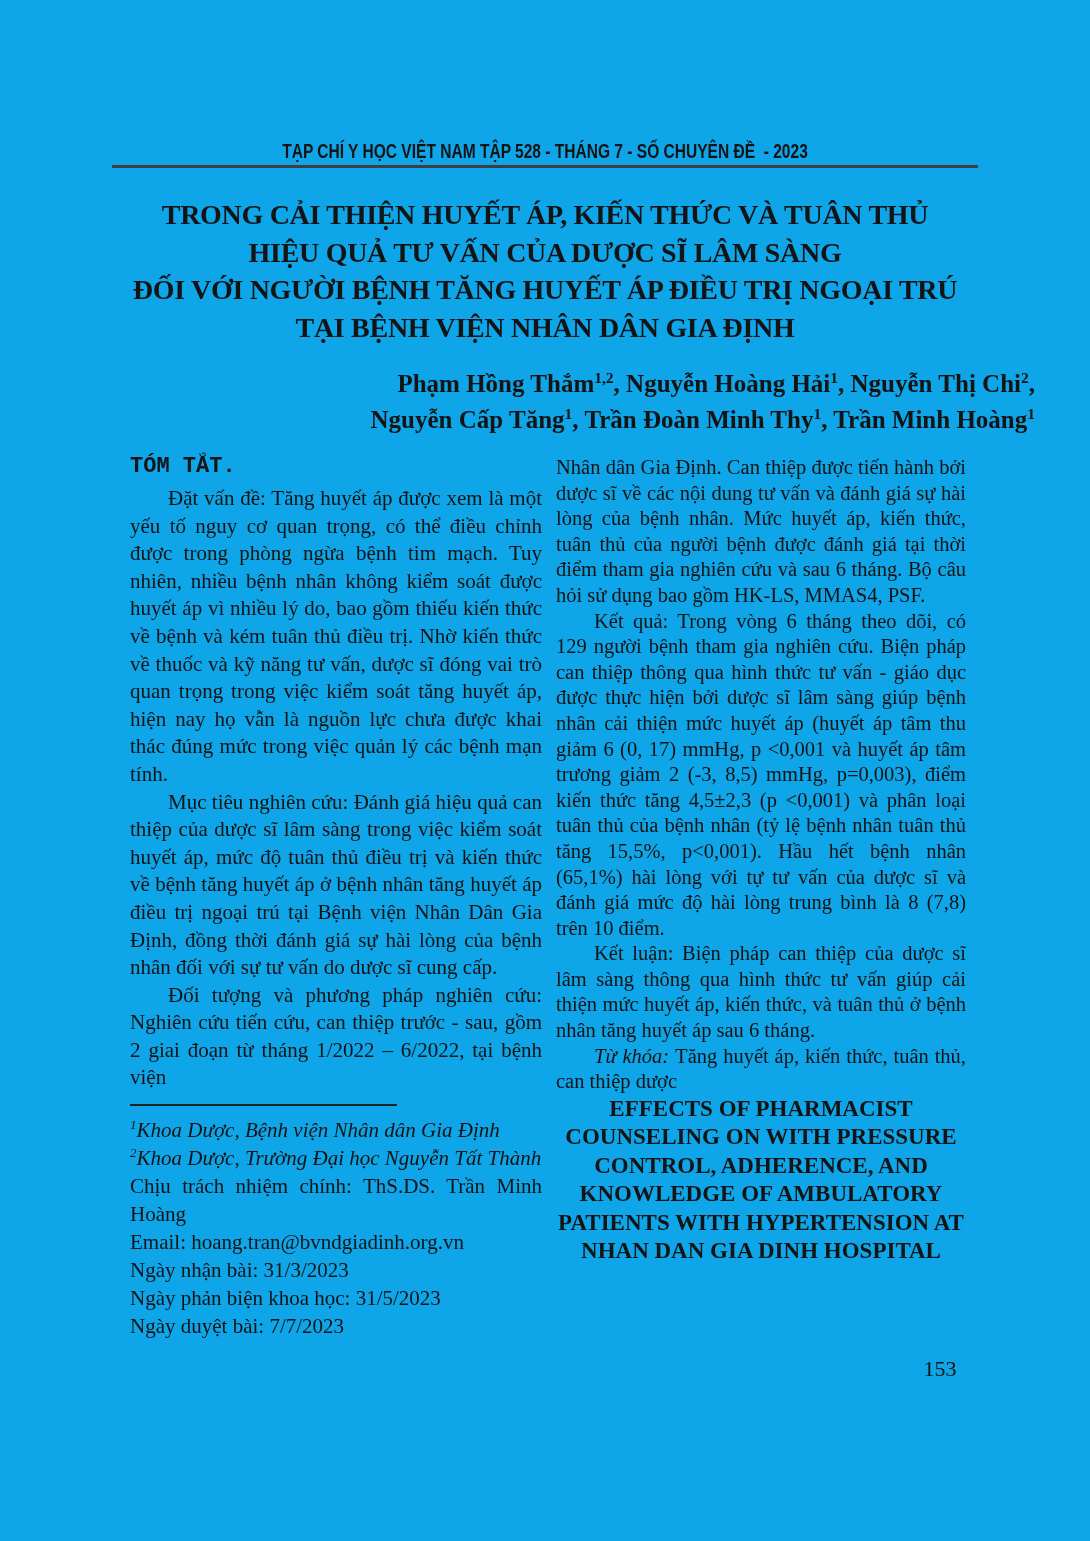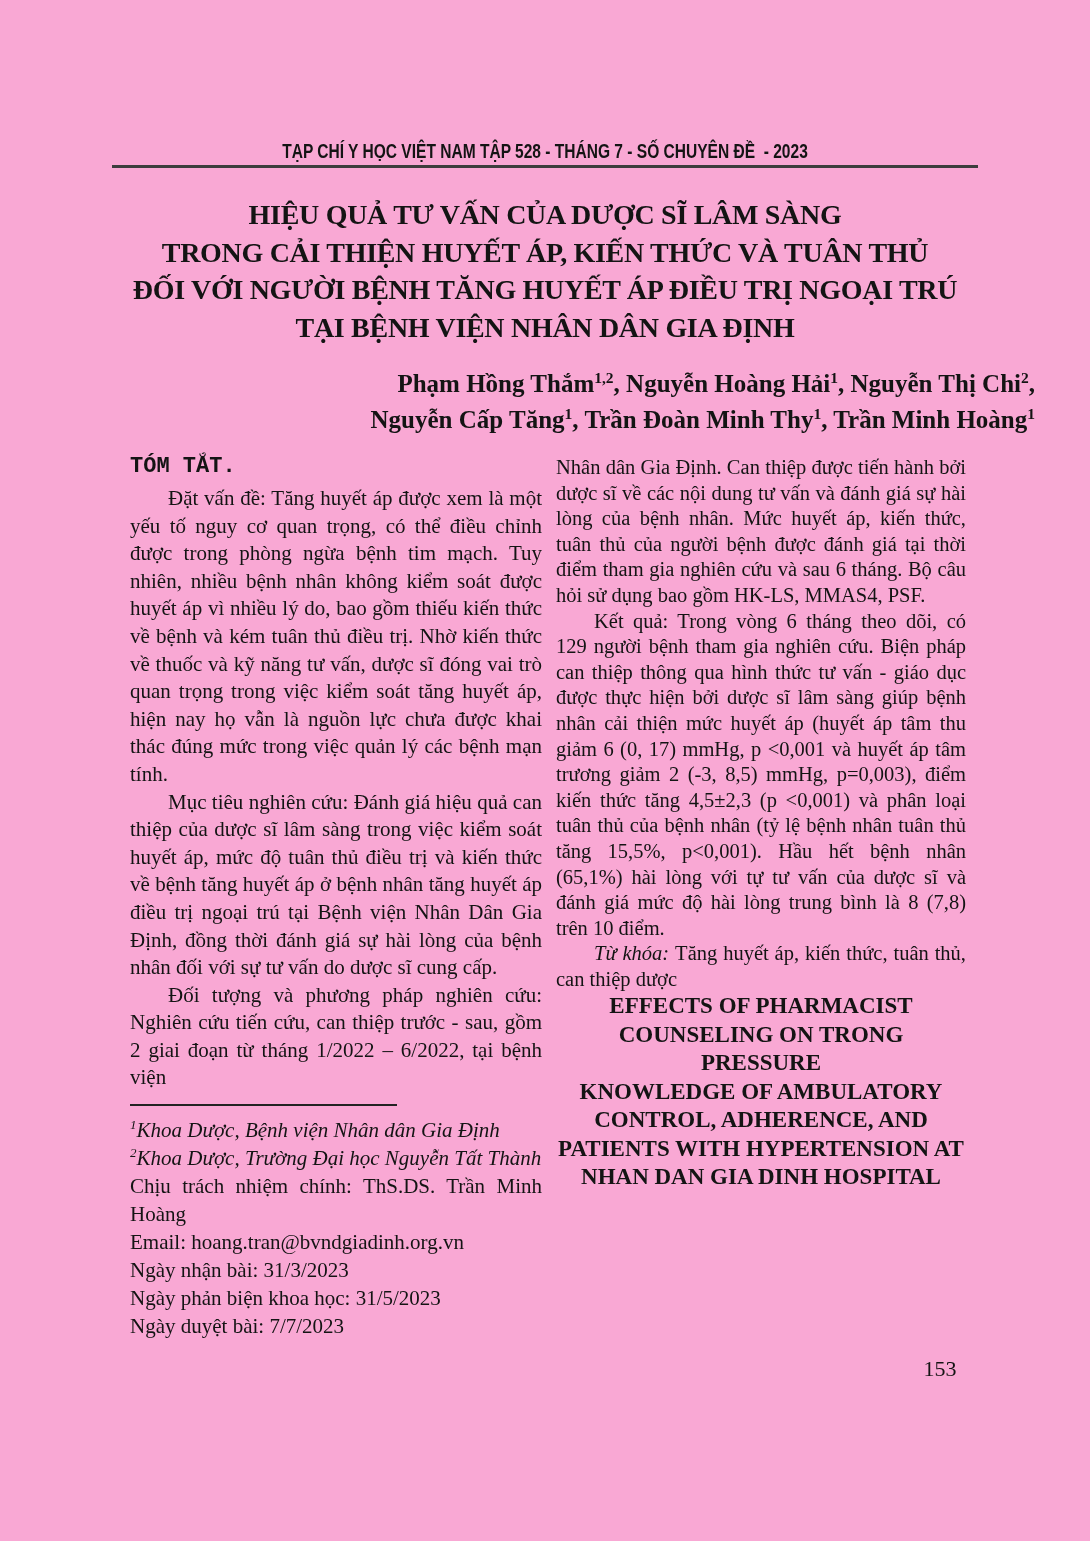--- a/index.html
+++ b/index.html
@@ -1,16 +1,16 @@
 <!DOCTYPE html>
 <html><head>
 <meta charset="utf-8">
 <style>
   html,body{margin:0;padding:0;background:#e8e8e8;}
-  .page{position:relative;width:1090px;height:1541px;margin:0 auto;background:#f9a8d4;
+  .page{position:relative;width:1090px;height:1541px;margin:0 auto;background:#0ea5e9;
         color:#141414;font-family:"Liberation Serif",serif;overflow:hidden;}
   .header-line{position:absolute;top:139px;left:0;width:100%;text-align:center;
         font-family:"Liberation Sans",sans-serif;font-weight:bold;font-size:21px;
         white-space:nowrap;transform:scaleX(0.74);transform-origin:50% 50%;}
   .header-rule{position:absolute;top:165px;left:112px;width:866px;height:3px;background:#3d3d3d;}
   .title-block{position:absolute;top:196px;left:55px;width:980px;text-align:center;
         font-weight:bold;font-size:28px;line-height:37.5px;letter-spacing:-0.3px;}
   .authors-block{position:absolute;top:366px;left:175px;width:860px;text-align:right;
         font-weight:bold;font-size:25px;line-height:36px;}
   .col{position:absolute;text-align:justify;}
@@ -33,22 +33,22 @@
 </style>
 </head>
 <body>
 
 <div class="page">
 
   <div class="header-line">TẠP CHÍ Y HỌC VIỆT NAM TẬP 528 - THÁNG 7 - SỐ CHUYÊN ĐỀ&nbsp; - 2023</div>
   <div class="header-rule"></div>
 
   <div class="title-block">
+    <div>TRONG CẢI THIỆN HUYẾT ÁP, KIẾN THỨC VÀ TUÂN THỦ</div>
     <div>HIỆU QUẢ TƯ VẤN CỦA DƯỢC SĨ LÂM SÀNG</div>
-    <div>TRONG CẢI THIỆN HUYẾT ÁP, KIẾN THỨC VÀ TUÂN THỦ</div>
     <div>ĐỐI VỚI NGƯỜI BỆNH TĂNG HUYẾT ÁP ĐIỀU TRỊ NGOẠI TRÚ</div>
     <div>TẠI BỆNH VIỆN NHÂN DÂN GIA ĐỊNH</div>
   </div>
 
   <div class="authors-block">
     <div><span>Phạm Hồng Thắm</span><sup>1,2</sup><span>, Nguyễn Hoàng Hải</span><sup>1</sup><span>, Nguyễn Thị Chi</span><sup>2</sup><span>,</span></div>
     <div><span>Nguyễn Cấp Tăng</span><sup>1</sup><span>, Trần Đoàn Minh Thy</span><sup>1</sup><span>, Trần Minh Hoàng</span><sup>1</sup></div>
   </div>
 
   <div class="col col-left">
@@ -65,27 +65,28 @@
       <p class="footnote-line"><span>Email: hoang.tran@bvndgiadinh.org.vn</span></p>
       <p class="footnote-line"><span>Ngày nhận bài: 31/3/2023</span></p>
       <p class="footnote-line"><span>Ngày phản biện khoa học: 31/5/2023</span></p>
       <p class="footnote-line"><span>Ngày duyệt bài: 7/7/2023</span></p>
     </div>
   </div>
 
   <div class="col col-right">
     <p class="body-p"><span>Nhân dân Gia Định. Can thiệp được tiến hành bởi dược sĩ về các nội dung tư vấn và đánh giá sự hài lòng của bệnh nhân. Mức huyết áp, kiến thức, tuân thủ của người bệnh được đánh giá tại thời điểm tham gia nghiên cứu và sau 6 tháng. Bộ câu hỏi sử dụng bao gồm HK-LS, MMAS4, PSF.</span></p>
     <p class="body-p indent"><span class="rb">Kết quả: </span><span>Trong vòng 6 tháng theo dõi, có 129 người bệnh tham gia nghiên cứu. Biện pháp can thiệp thông qua hình thức tư vấn - giáo dục được thực hiện bởi dược sĩ lâm sàng giúp bệnh nhân cải thiện mức huyết áp (huyết áp tâm thu giảm 6 (0, 17) mmHg, p &lt;0,001 và huyết áp tâm trương giảm 2 (-3, 8,5) mmHg, p=0,003), điểm kiến thức tăng 4,5±2,3 (p &lt;0,001) và phân loại tuân thủ của bệnh nhân (tỷ lệ bệnh nhân tuân thủ tăng 15,5%, p&lt;0,001). Hầu hết bệnh nhân (65,1%) hài lòng với tự tư vấn của dược sĩ và đánh giá mức độ hài lòng trung bình là 8 (7,8) trên 10 điểm.</span></p>
+    <p class="body-p indent"><span class="rb">Kết luận: </span><span>Biện pháp can thiệp của dược sĩ lâm sàng thông qua hình thức tư vấn giúp cải thiện mức huyết áp, kiến thức, và tuân thủ ở bệnh nhân tăng huyết áp sau 6 tháng.</span></p>
     <p class="body-p indent"><span class="rb ri">Từ khóa: </span><span>Tăng huyết áp, kiến thức, tuân thủ, can thiệp dược</span></p>
 
     <div class="summary-title">
       <div>EFFECTS OF PHARMACIST</div>
-      <div>COUNSELING ON TRONG PRESSURE</div>
+      <div>COUNSELING ON WITH PRESSURE</div>
+      <div>CONTROL, ADHERENCE, AND</div>
       <div>KNOWLEDGE OF AMBULATORY</div>
-      <div>CONTROL, ADHERENCE, AND</div>
       <div>PATIENTS WITH HYPERTENSION AT</div>
       <div>NHAN DAN GIA DINH HOSPITAL</div>
     </div>
   </div>
 
   <div class="page-number">153</div>
 
 </div>
 
 </body></html>

